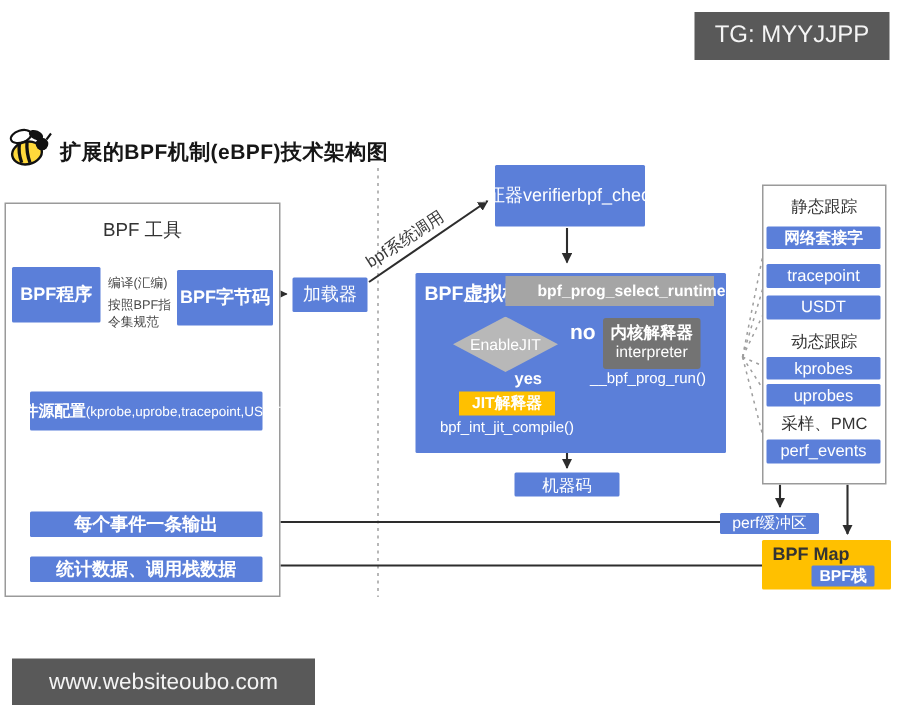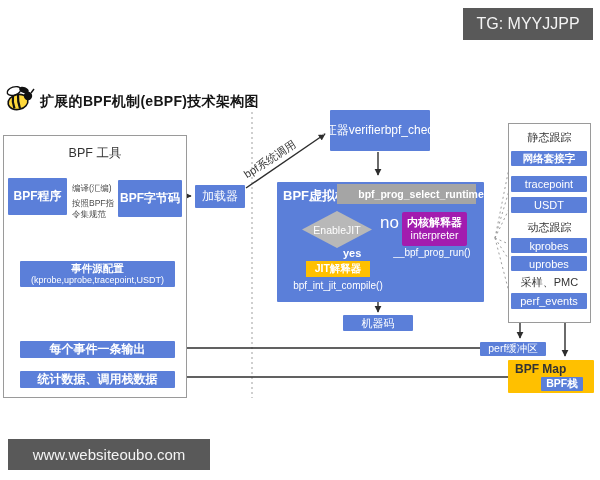--- a/index.html
+++ b/index.html
@@ -86,21 +86,21 @@
   <div class="abs panel-lbl" style="left:3px;top:146px;width:184px;height:14px;font-size:12.5px;">BPF 工具</div>
 
   <div class="abs bluebox" style="left:8px;top:178px;width:59px;height:37px;font-size:12px;font-weight:bold;">BPF程序</div>
 
   <div class="abs smalllbl" style="left:72px;top:183px;">编译(汇编)</div>
   <div class="abs smalllbl" style="left:72px;top:198px;">按照BPF指</div>
   <div class="abs smalllbl" style="left:72px;top:209px;">令集规范</div>
 
   <div class="abs bluebox" style="left:118px;top:180px;width:64px;height:37px;font-size:12px;font-weight:bold;">BPF字节码</div>
 
-  <div class="abs bluebox" style="left:20px;top:261px;width:155px;height:26px;flex-direction:column;line-height:12px;">
+  <div class="abs bluebox" style="left:20px;top:261px;width:155px;height:26px;flex-direction:row;line-height:12px;">
     <div style="font-size:10.5px;font-weight:bold;">事件源配置</div>
     <div style="font-size:9px;">(kprobe,uprobe,tracepoint,USDT)</div>
   </div>
 
   <div class="abs bluebox" style="left:20px;top:341px;width:155px;height:17px;font-size:12px;font-weight:bold;">每个事件一条输出</div>
   <div class="abs bluebox" style="left:20px;top:371px;width:155px;height:17px;font-size:12px;font-weight:bold;">统计数据、调用栈数据</div>
 
   <div class="abs bluebox" style="left:195px;top:185px;width:50px;height:23px;font-size:12px;">加载器</div>
   <div class="abs" style="left:230px;top:152px;width:80px;text-align:center;font-size:11px;color:#3a3a3a;
        transform:rotate(-33deg);white-space:nowrap;">bpf系统调用</div>
@@ -112,24 +112,24 @@
 
   <div class="abs bluebox" style="left:277px;top:182px;width:207px;height:120px;"></div>
   <div class="abs wht" style="left:283px;top:187px;font-size:13px;font-weight:bold;">BPF虚拟机</div>
   <div class="abs" style="left:337px;top:184px;width:139px;height:20px;background:#a5a5a5;color:#fff;display:flex;
        align-items:center;justify-content:center;font-size:10.5px;font-weight:bold;white-space:nowrap;padding-left:29px;">bpf_prog_select_runtime</div>
 
   <div class="abs diamond" style="left:302px;top:211px;width:70px;height:37px;font-size:10.5px;">
     <div>Enable</div>
     <div>JIT</div>
   </div>
-  <div class="abs wht" style="left:380px;top:213px;font-size:17px;font-weight:normal;">no</div>
+  <div class="abs wht" style="left:380px;top:213px;font-size:14px;font-weight:bold;">no</div>
   <div class="abs wht" style="left:343px;top:247px;font-size:11px;font-weight:bold;">yes</div>
 
-  <div class="abs" style="left:402px;top:212px;width:65px;height:34px;background:#a21caf;color:#fff;display:flex;
+  <div class="abs" style="left:402px;top:212px;width:65px;height:34px;background:#737373;color:#fff;display:flex;
        flex-direction:column;align-items:center;justify-content:center;line-height:13px;border-radius:2px;">
     <div style="font-size:11px;font-weight:bold;">内核解释器</div>
     <div style="font-size:10.5px;">interpreter</div>
   </div>
   <div class="abs wht" style="left:387px;top:247px;width:90px;text-align:center;font-size:10px;">__bpf_prog_run()</div>
 
   <div class="abs" style="left:306px;top:261px;width:64px;height:16px;background:#ffc000;color:#fff;display:flex;
        align-items:center;justify-content:center;font-size:10.5px;font-weight:bold;">JIT解释器</div>
   <div class="abs wht" style="left:283px;top:280px;width:110px;text-align:center;font-size:10px;">bpf_int_jit_compile()</div>
 

